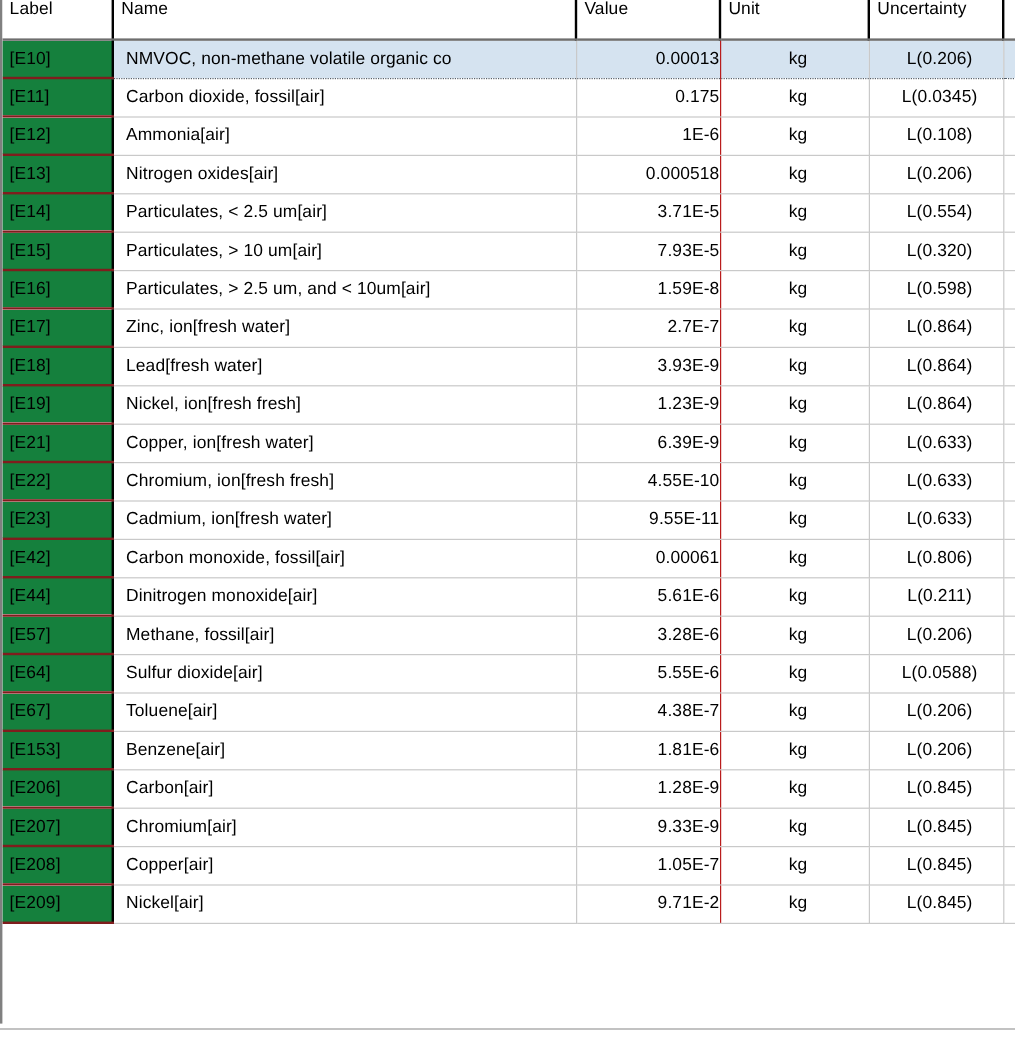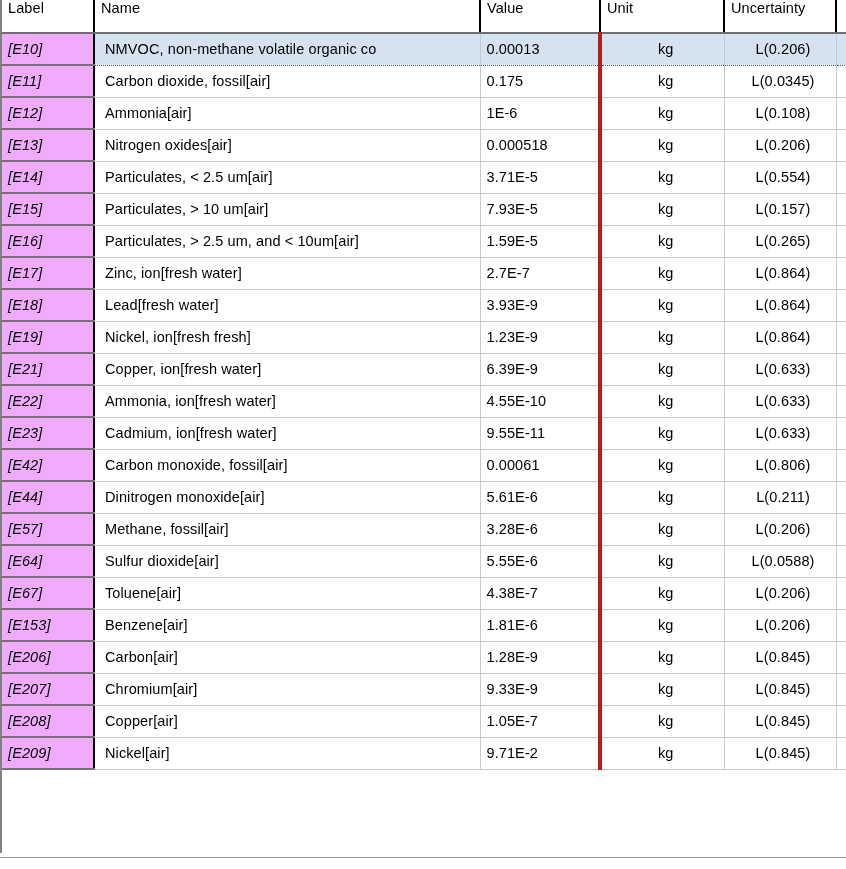--- a/index.html
+++ b/index.html
@@ -73,27 +73,26 @@
     overflow: hidden;
     box-sizing: border-box;
     border-bottom: 1px solid #c9c9c9;
     background: #ffffff;
     letter-spacing: 0.1px;
   }
 
   
   tbody td.label-cell {
     border-right: 2px solid #000000;
-    border-bottom: 2px solid #737373;
-    background: #f0abfc;
-    font-style: italic;
+    border-bottom: 2px solid #7f1d1d;
+    background: #15803d;
   }
 
   tbody td.cell-name   { border-right: 1px solid #c9c9c9; padding-left: 10px; }
-  tbody td.cell-value  { border-right: 4px solid #b91c1c; }
+  tbody td.cell-value  { border-right: 1px solid #b91c1c; text-align: right; }
   tbody td.cell-unit   { border-right: 1px solid #c9c9c9; text-align: center; }
   tbody td.cell-unc    { border-right: 1px solid #c9c9c9; text-align: center; }
   tbody td.cell-pad    { border-right: none; }
 
   
   tr.selected td.cell-name,
   tr.selected td.cell-value,
   tr.selected td.cell-unit,
   tr.selected td.cell-unc,
   tr.selected td.cell-pad {
@@ -195,29 +194,29 @@
             <td class="cell-value">3.71E-5</td>
             <td class="cell-unit">kg</td>
             <td class="cell-unc">L(0.554)</td>
             <td class="cell-pad"></td>
           </tr>
           <tr>
             <td class="label-cell">[E15]</td>
             <td class="cell-name">Particulates, &gt; 10 um[air]</td>
             <td class="cell-value">7.93E-5</td>
             <td class="cell-unit">kg</td>
-            <td class="cell-unc">L(0.157)</td>
+            <td class="cell-unc">L(0.320)</td>
             <td class="cell-pad"></td>
           </tr>
           <tr>
             <td class="label-cell">[E16]</td>
             <td class="cell-name">Particulates, &gt; 2.5 um, and &lt; 10um[air]</td>
-            <td class="cell-value">1.59E-5</td>
-            <td class="cell-unit">kg</td>
-            <td class="cell-unc">L(0.265)</td>
+            <td class="cell-value">1.59E-8</td>
+            <td class="cell-unit">kg</td>
+            <td class="cell-unc">L(0.598)</td>
             <td class="cell-pad"></td>
           </tr>
           <tr>
             <td class="label-cell">[E17]</td>
             <td class="cell-name">Zinc, ion[fresh water]</td>
             <td class="cell-value">2.7E-7</td>
             <td class="cell-unit">kg</td>
             <td class="cell-unc">L(0.864)</td>
             <td class="cell-pad"></td>
           </tr>
@@ -240,21 +239,21 @@
           <tr>
             <td class="label-cell">[E21]</td>
             <td class="cell-name">Copper, ion[fresh water]</td>
             <td class="cell-value">6.39E-9</td>
             <td class="cell-unit">kg</td>
             <td class="cell-unc">L(0.633)</td>
             <td class="cell-pad"></td>
           </tr>
           <tr>
             <td class="label-cell">[E22]</td>
-            <td class="cell-name">Ammonia, ion[fresh water]</td>
+            <td class="cell-name">Chromium, ion[fresh fresh]</td>
             <td class="cell-value">4.55E-10</td>
             <td class="cell-unit">kg</td>
             <td class="cell-unc">L(0.633)</td>
             <td class="cell-pad"></td>
           </tr>
           <tr>
             <td class="label-cell">[E23]</td>
             <td class="cell-name">Cadmium, ion[fresh water]</td>
             <td class="cell-value">9.55E-11</td>
             <td class="cell-unit">kg</td>

